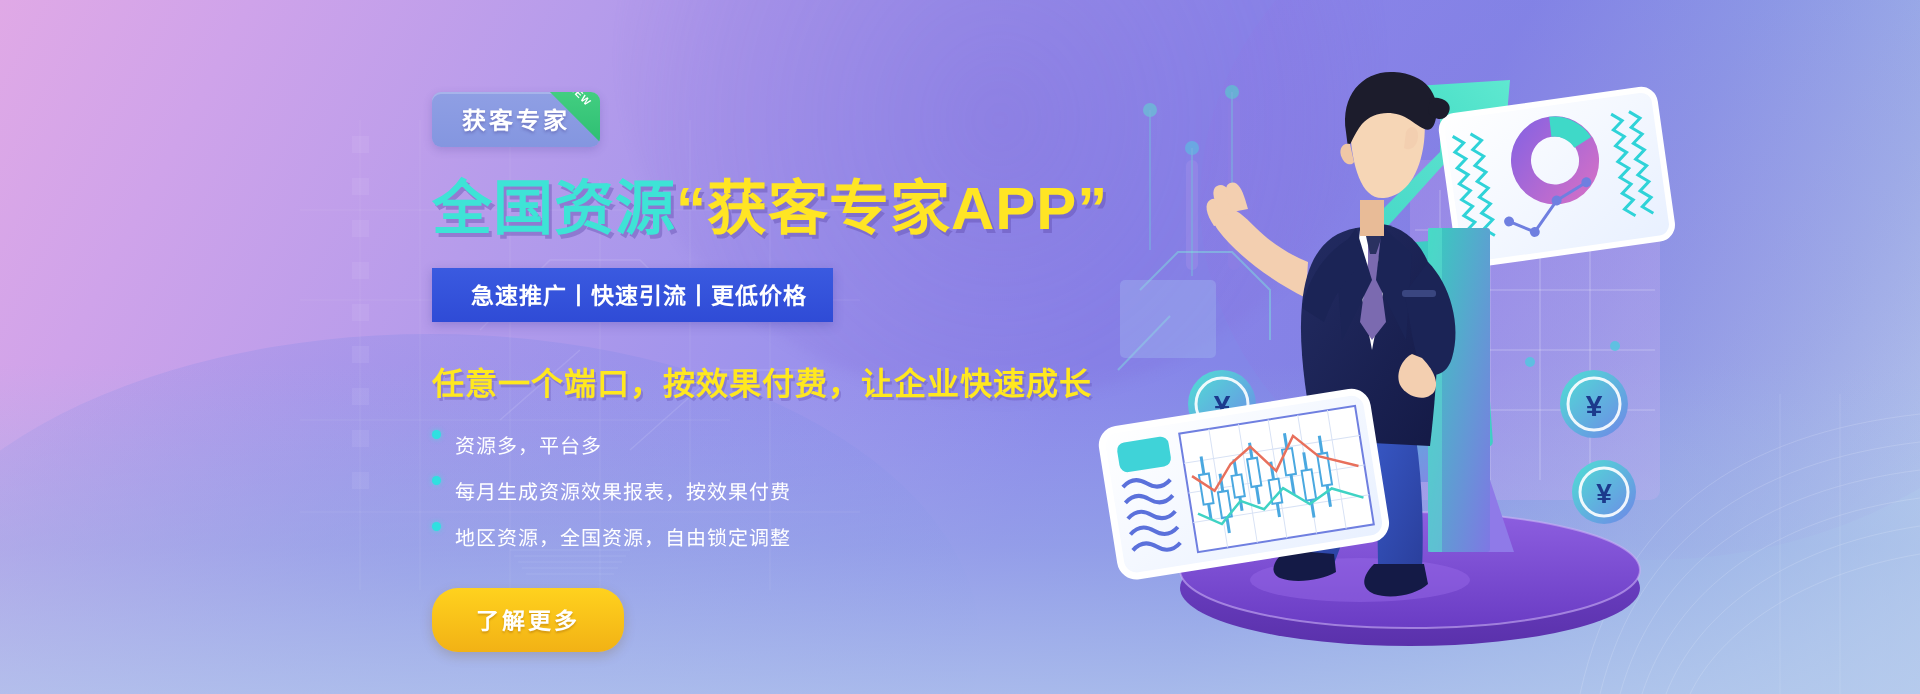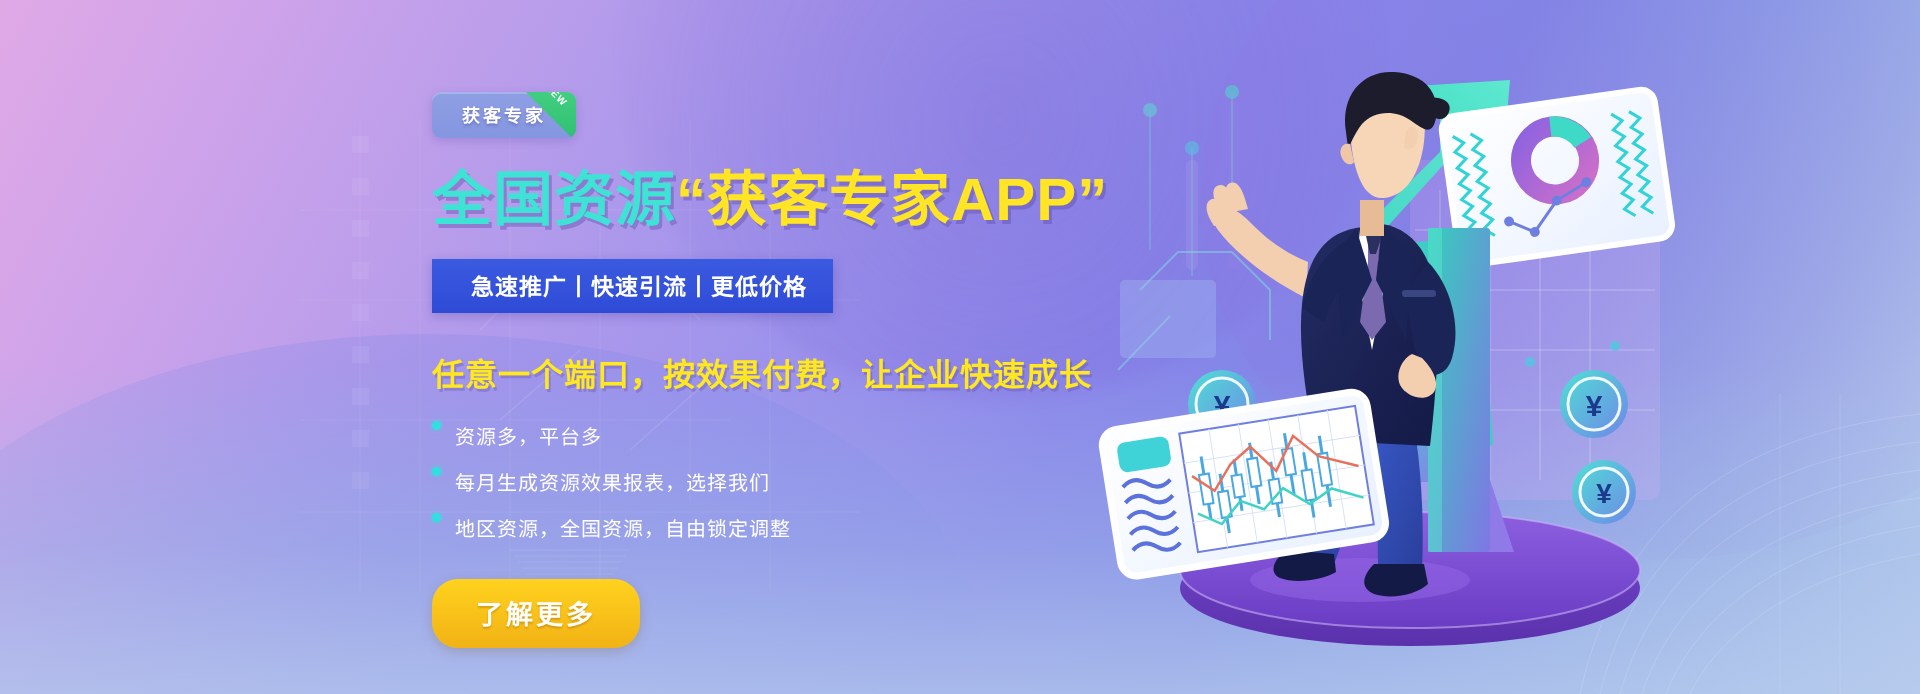--- a/index.html
+++ b/index.html
@@ -56,21 +56,21 @@
 
   
   .badge{
     position:relative;display:inline-block;
     padding:9px 30px 11px 30px;border-radius:9px;
     background:linear-gradient(180deg,#8f9fe4 0%,#8496e0 100%);
     box-shadow:0 2px 0 rgba(255,255,255,.22) inset, 0 3px 10px rgba(60,50,140,.20);
     overflow:hidden;
   }
   .badge-text{
-    font-size:18px;font-weight:bold;color:#ffffff;letter-spacing:3px;
+    font-size:24px;font-weight:bold;color:#ffffff;letter-spacing:3px;
     text-shadow:0 2px 3px rgba(60,50,130,.35);
   }
   .badge-ribbon{
     position:absolute;right:-26px;top:-14px;width:74px;height:44px;
     background:linear-gradient(135deg,#4fd88a 0%,#2fbf73 100%);
     transform:rotate(45deg);
   }
   .badge-ribbon span{
     position:absolute;left:14px;top:19px;
     font-size:10px;font-weight:bold;color:#ffffff;letter-spacing:1px;
@@ -111,21 +111,21 @@
   .bullet-text{font-size:20px;color:#ffffff;letter-spacing:1px;white-space:nowrap;}
 
   
   .cta{
     margin-top:20px;display:inline-block;cursor:pointer;
     padding:14px 44px 16px 44px;border:none;border-radius:26px;
     background:linear-gradient(180deg,#ffd21e 0%,#f2b215 100%);
     box-shadow:0 4px 12px rgba(120,80,20,.22);
   }
   .cta-text{
-    font-size:27px;font-weight:bold;color:#ffffff;letter-spacing:3px;
+    font-size:23px;font-weight:bold;color:#ffffff;letter-spacing:3px;
     text-shadow:0 2px 2px rgba(170,110,10,.45);
   }
 
   
   .illo{position:absolute;right:250px;top:40px;width:560px;height:620px;}
   .illo svg{display:block;overflow:visible;}
 </style>
 </head>
 <body>
 
@@ -212,21 +212,21 @@
 
     <div class="tagline">任意一个端口，按效果付费，让企业快速成长</div>
 
     <ul class="bullets">
       <li class="bullet">
         <span class="dot"></span>
         <span class="bullet-text">资源多，平台多</span>
       </li>
       <li class="bullet">
         <span class="dot"></span>
-        <span class="bullet-text">每月生成资源效果报表，选择我们</span>
+        <span class="bullet-text">每月生成资源效果报表，按效果付费</span>
       </li>
       <li class="bullet">
         <span class="dot"></span>
         <span class="bullet-text">地区资源，全国资源，自由锁定调整</span>
       </li>
     </ul>
 
     <button class="cta">
       <span class="cta-text">了解更多</span>
     </button>

